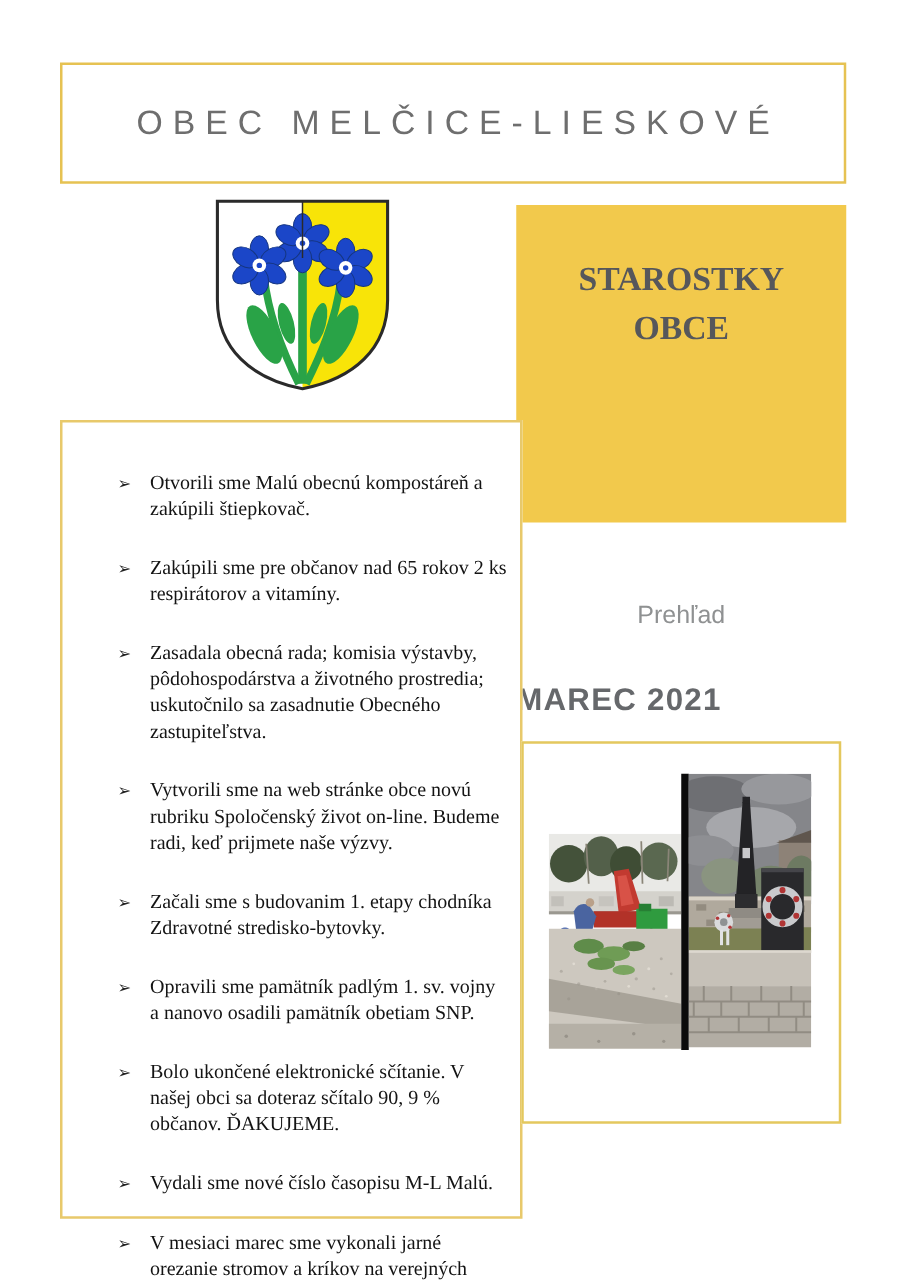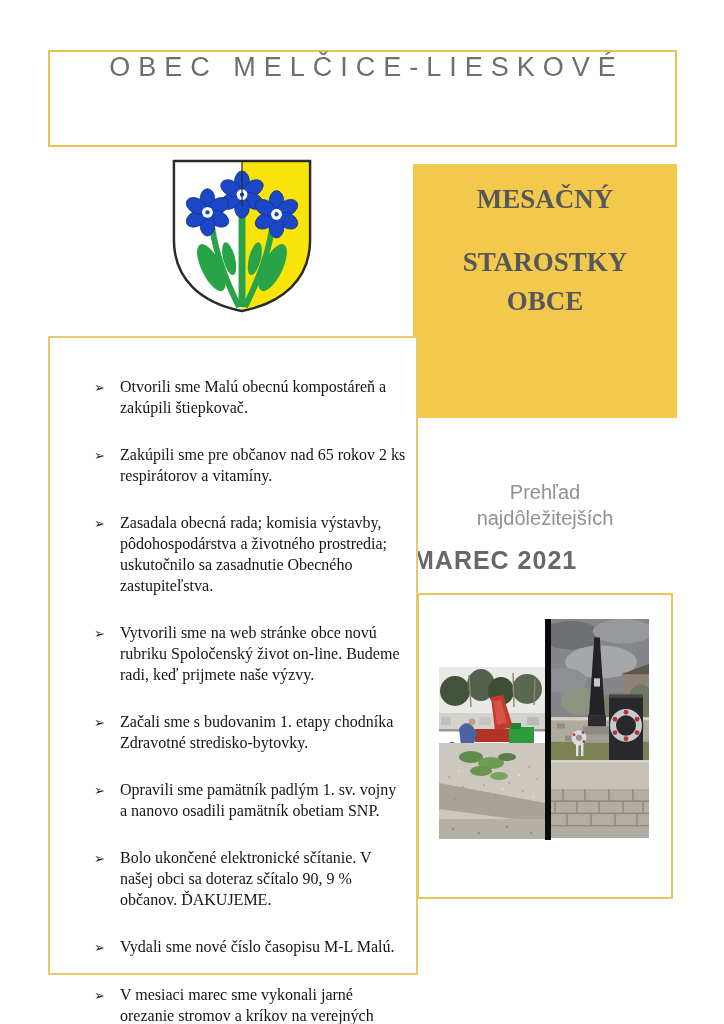--- a/index.html
+++ b/index.html
@@ -11,21 +11,21 @@
     overflow: hidden;
   }
   .page { position: absolute; inset: 0; background: #ffffff; }
 
   
   .header-box {
     position: absolute; left: 48px; top: 50px;
     width: 629px; height: 97px;
     background: #ffffff;
     border: 2px solid #E6C252;
-    display: flex; align-items: flex-start; justify-content: center;
+    display: flex; align-items: center; justify-content: center;
   }
   .header-title {
     color: #6E6E6E;
     font-size: 27px;
     letter-spacing: 8px;
     font-weight: 400;
     white-space: nowrap;
     padding-left: 8px;
   }
 
@@ -143,28 +143,26 @@
       <use href="#flw" transform="translate(75 38)"></use>
       <use href="#flw" transform="translate(40 56)"></use>
       <use href="#flw" transform="translate(110 58)"></use>
 
       <path d="M6 4 H144 V84 C144 124 116 148 75 156 C34 148 6 124 6 84 Z" fill="none" stroke="#2a2a2a" stroke-width="2.5"></path>
       <path d="M75 4 V50" stroke="#2a2a2a" stroke-width="1.2"></path>
     </svg>
   </div>
 
   <div class="masthead">
-    <div>MESAČNÝ</div>
     <div class="gap">STAROSTKY</div>
     <div>OBCE</div>
   </div>
 
   <div class="subtitle">
     <div>Prehľad</div>
-    <div>najdôležitejších</div>
   </div>
   <div class="month">MAREC 2021</div>
 
   <div class="list-box">
     <div class="li">
       <span class="bullet">➢</span>
       <span class="li-text">Otvorili sme Malú obecnú kompostáreň a zakúpili štiepkovač.</span>
     </div>
     <div class="li">
       <span class="bullet">➢</span>

